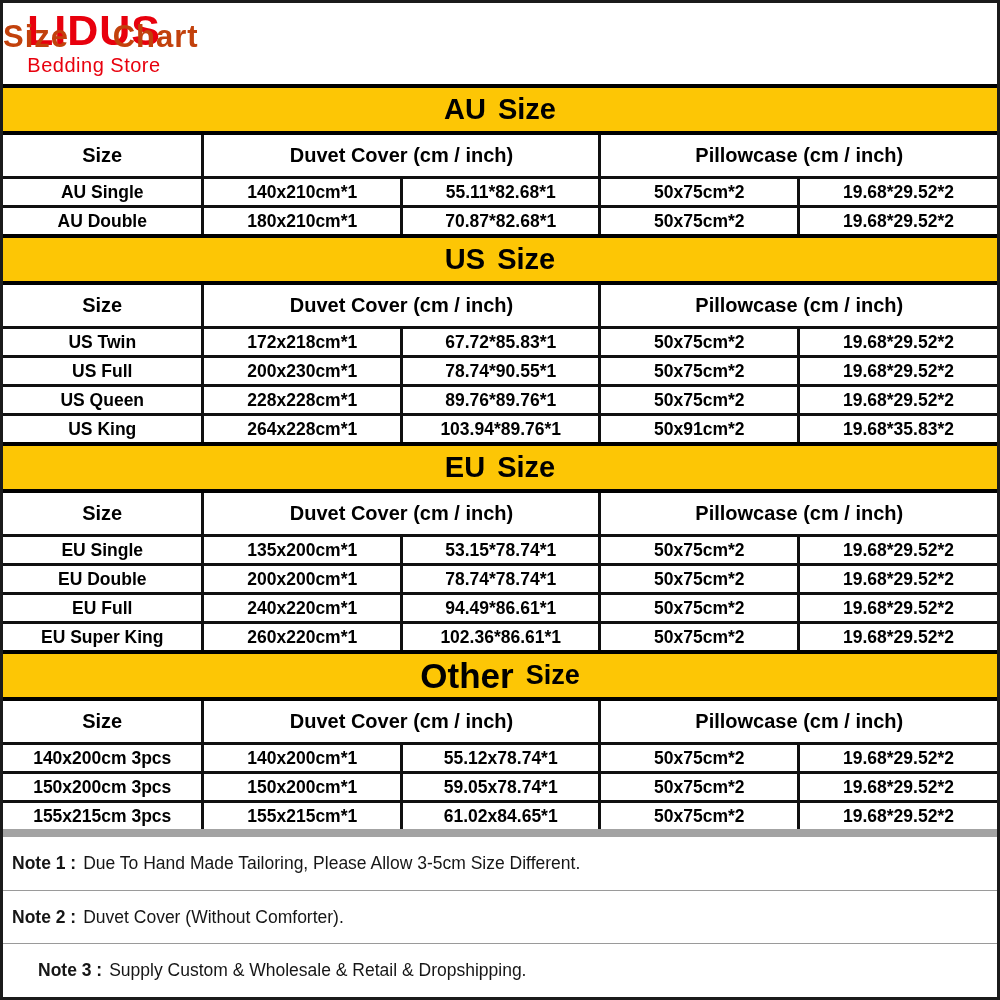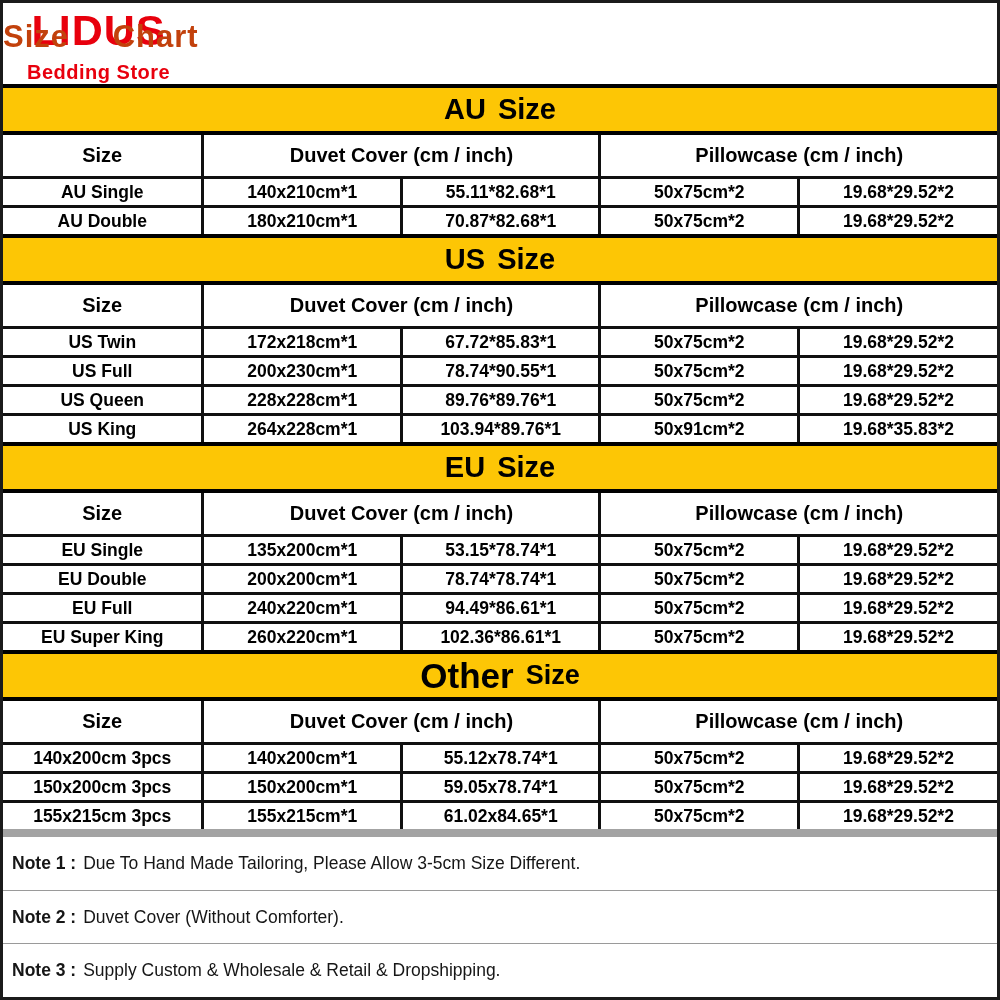--- a/index.html
+++ b/index.html
@@ -6,21 +6,21 @@
   .page{
     width:1000px;height:1000px;box-sizing:border-box;
     border:3px solid #1b1b1b;background:#fff;
     font-family:"Liberation Sans",sans-serif;color:#000;
     display:flex;flex-direction:column;overflow:hidden;
   }
   
   .header{position:relative;height:81px;flex:none;}
   .brand{position:absolute;left:24px;top:6px;color:#e8000d;line-height:1;text-align:center;}
   .brand-name{font-size:43px;font-weight:bold;letter-spacing:1px;}
-  .brand-tagline{font-size:20px;font-weight:bold;margin-top:10px;letter-spacing:.5px;}
+  .brand-tagline{font-size:20px;font-weight:normal;margin-top:3px;letter-spacing:.5px;}
   .title{
     position:absolute;left:0;right:0;top:16px;text-align:left;
     font-size:31px;font-weight:bold;color:#c2410c;
     word-spacing:34px;letter-spacing:1px;
   }
   
   .banner{
     flex:none;height:43px;background:#fdc605;
     border-top:4px solid #000;border-bottom:4px solid #000;
     display:flex;align-items:center;justify-content:center;font-weight:bold;
@@ -41,21 +41,21 @@
   .size-table td{height:26px;font-size:17.5px;}
   .size-table th:first-child,.size-table td:first-child{border-left:none;}
   .size-table th:last-child,.size-table td:last-child{border-right:none;}
   .size-table tr:last-child td{border-bottom:none;}
   
   .notes{flex:1;display:flex;flex-direction:column;border-top:8px solid #a3a3a3;}
   .note{
     flex:1;display:flex;align-items:center;padding-left:9px;
     font-size:17.5px;color:#161616;border-bottom:1px solid #9a9a9a;
   }
-  .note:last-child{border-bottom:none;}
+  .note:last-child{border-bottom:none;margin-left:26px;}
   .note-label{font-weight:bold;margin-right:7px;white-space:nowrap;}
 </style>
 </head>
 <body>
 
 <div class="page">
 
   <div class="header">
     <div class="brand">
       <div class="brand-name">LIDUS</div>

